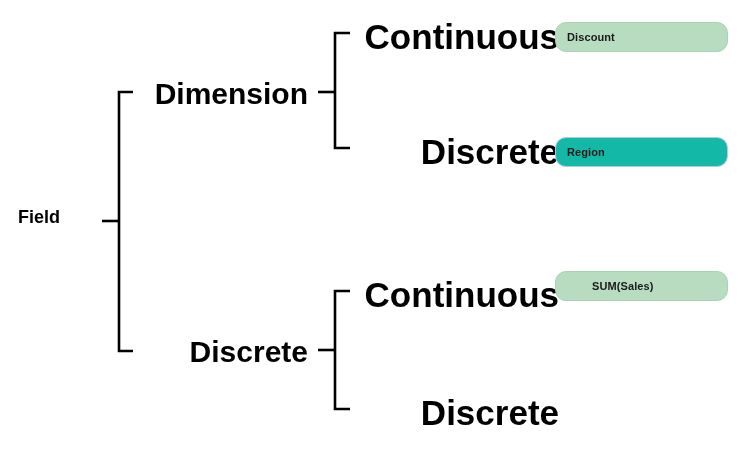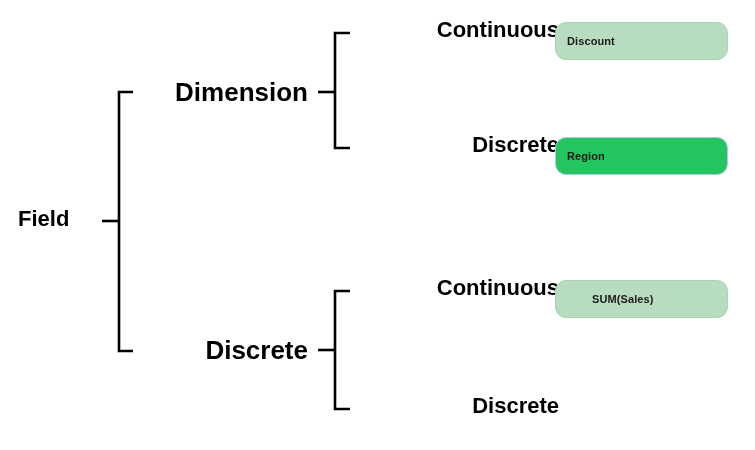--- a/index.html
+++ b/index.html
@@ -19,68 +19,68 @@
     height: 450px;
   }
   .node-label {
     position: absolute;
     color: #000000;
     font-weight: 700;
     white-space: nowrap;
     line-height: 1;
   }
   .root-label {
-    font-size: 22px;
+    font-size: 18px;
     left: 18px;
     top: 208px;
   }
   .level1-label {
-    font-size: 26px;
+    font-size: 30px;
     text-align: left;
     right: 447px;
   }
   .level1-dimension { top: 79px; }
   .level1-measure   { top: 337px; }
 
   .level2-label {
-    font-size: 22px;
+    font-size: 35px;
     text-align: right;
     right: 196px;
   }
   .l2-a { top: 19px; }
   .l2-b { top: 134px; }
   .l2-c { top: 277px; }
   .l2-d { top: 395px; }
 
   .pill {
     position: absolute;
     left: 555px;
     width: 173px;
-    height: 38px;
+    height: 30px;
     border-radius: 11px;
     box-sizing: border-box;
     display: flex;
     align-items: center;
     padding-left: 11px;
     font-size: 11px;
     font-weight: 700;
     color: #1a1a1a;
     letter-spacing: 0.1px;
   }
   .pill-green {
     background: #b8dcc0;
     border: 1px solid #a9d3b3;
   }
   .pill-blue {
-    background: #22c55e;
+    background: #14b8a6;
     border: 1px solid #b4c8e7;
   }
   .pill-discount  { top: 22px; }
   .pill-region    { top: 137px; }
-  .pill-sum-sales { top: 280px; padding-left: 36px; }
+  .pill-sum-sales { top: 271px; padding-left: 36px; }
   .pill-attr      { top: 397px; }
 
   svg.connectors {
     position: absolute;
     left: 0;
     top: 0;
     width: 755px;
     height: 450px;
     pointer-events: none;
   }

